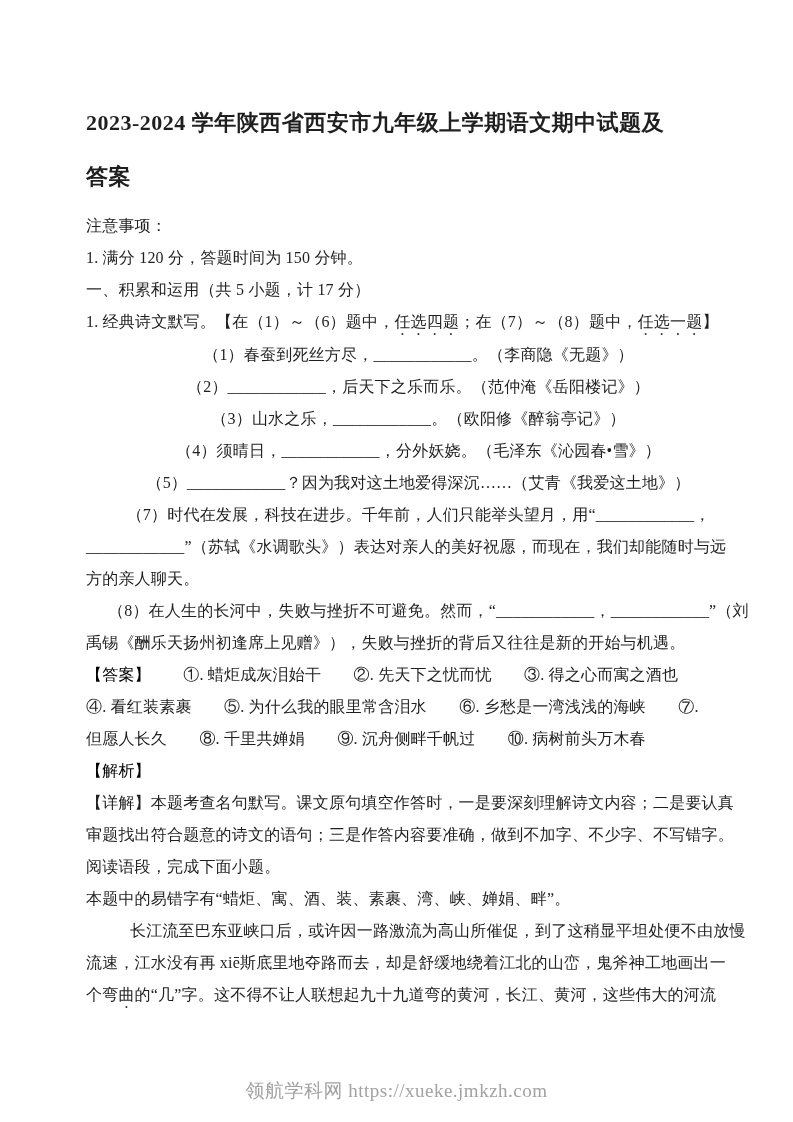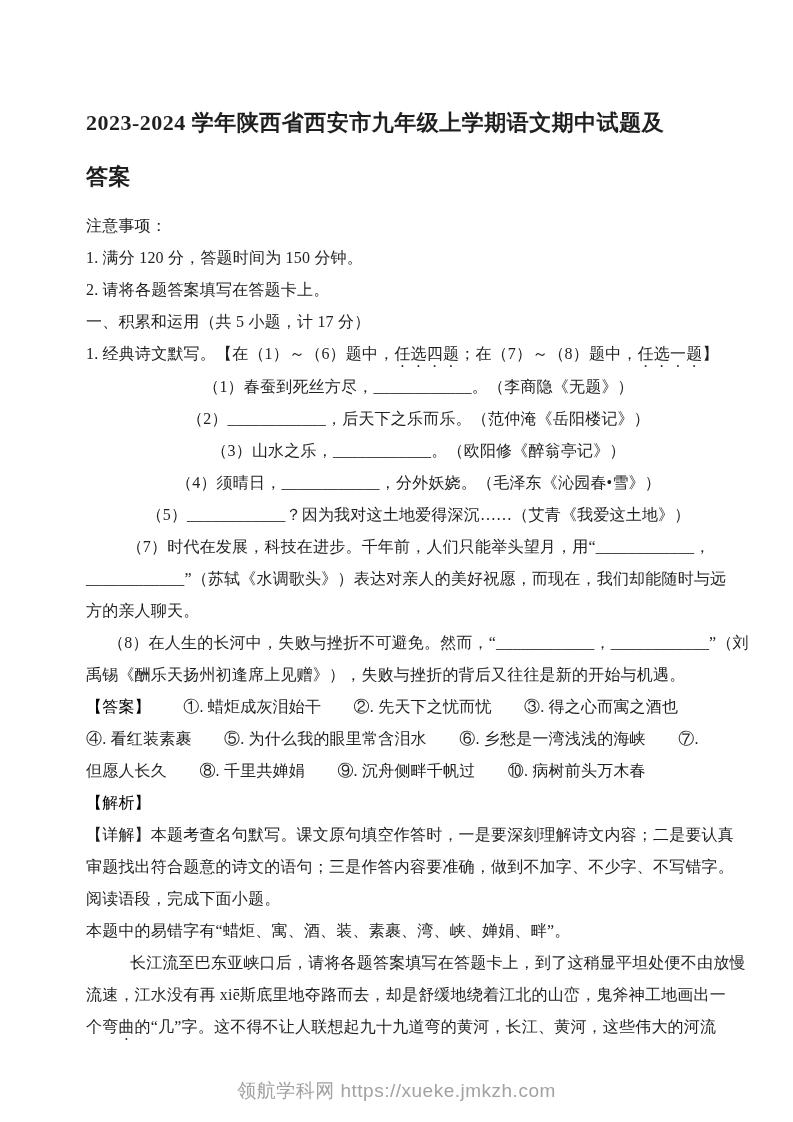--- a/index.html
+++ b/index.html
@@ -37,40 +37,39 @@
     text-emphasis-position:under right;
     text-align:right;
     -webkit-text-emphasis:filled dot #333;
     -webkit-text-emphasis-position:under;
   }
   .watermark{
     position:absolute;
     left:0;right:0;
     top:1062px;
     text-align:center;
-    font-family:Liberation Sans, sans-serif;
+    font-family:Liberation Serif, serif;
     font-size:19px;
     color:#a2a2a2;
     letter-spacing:.5px;
   }
 </style>
 </head>
 <body>
 
 <div class="page">
   <div class="content">
 
     <h1 class="doc-title">
       <span>2023-2024 学年陕西省西安市九年级上学期语文期中试题及</span><br>
       <span>答案</span>
     </h1>
 
     <div class="line">注意事项：</div>
     <div class="line">1. 满分 120 分，答题时间为 150 分钟。</div>
-    <div class="line">2. 请将各题答案填写在答题卡上。</div>
 
     <div class="line">一、积累和运用（共 5 小题，计 17 分）</div>
 
     <div class="line">
       <span>1. 经典诗文默写。【在（1）～（6）题中，</span><span class="em-dots">任选四题</span><span>；在（7）～（8）题中，</span><span class="em-dots">任选一题</span><span>】</span>
     </div>
 
     <div class="line indent1">（1）春蚕到死丝方尽，____________。（李商隐《无题》）</div>
     <div class="line indent1">（2）____________，后天下之乐而乐。（范仲淹《岳阳楼记》）</div>
     <div class="line indent1">（3）山水之乐，____________。（欧阳修《醉翁亭记》）</div>
@@ -91,21 +90,21 @@
     <div class="line">
       <span class="label-blue">【解析】</span>
     </div>
 
     <div class="line">【详解】本题考查名句默写。课文原句填空作答时，一是要深刻理解诗文内容；二是要认真</div>
     <div class="line">审题找出符合题意的诗文的语句；三是作答内容要准确，做到不加字、不少字、不写错字。</div>
     <div class="line">阅读语段，完成下面小题。</div>
 
     <div class="line">本题中的易错字有“蜡炬、寓、酒、装、素裹、湾、峡、婵娟、畔”。</div>
 
-    <div class="line indent2">长江流至巴东亚峡口后，请将各题答案填写在答题卡上，到了这稍显平坦处便不由放慢</div>
+    <div class="line indent2">长江流至巴东亚峡口后，或许因一路激流为高山所催促，到了这稍显平坦处便不由放慢</div>
     <div class="line">流速，江水没有再 xiē斯底里地夺路而去，却是舒缓地绕着江北的山峦，鬼斧神工地画出一</div>
     <div class="line">
       <span>个弯</span><span class="em-dots">曲</span><span>的“几”字。这不得不让人联想起九十九道弯的黄河，长江、黄河，这些伟大的河流</span>
     </div>
 
   </div>
 
   <div class="watermark">领航学科网 https://xueke.jmkzh.com</div>
 </div>
 

